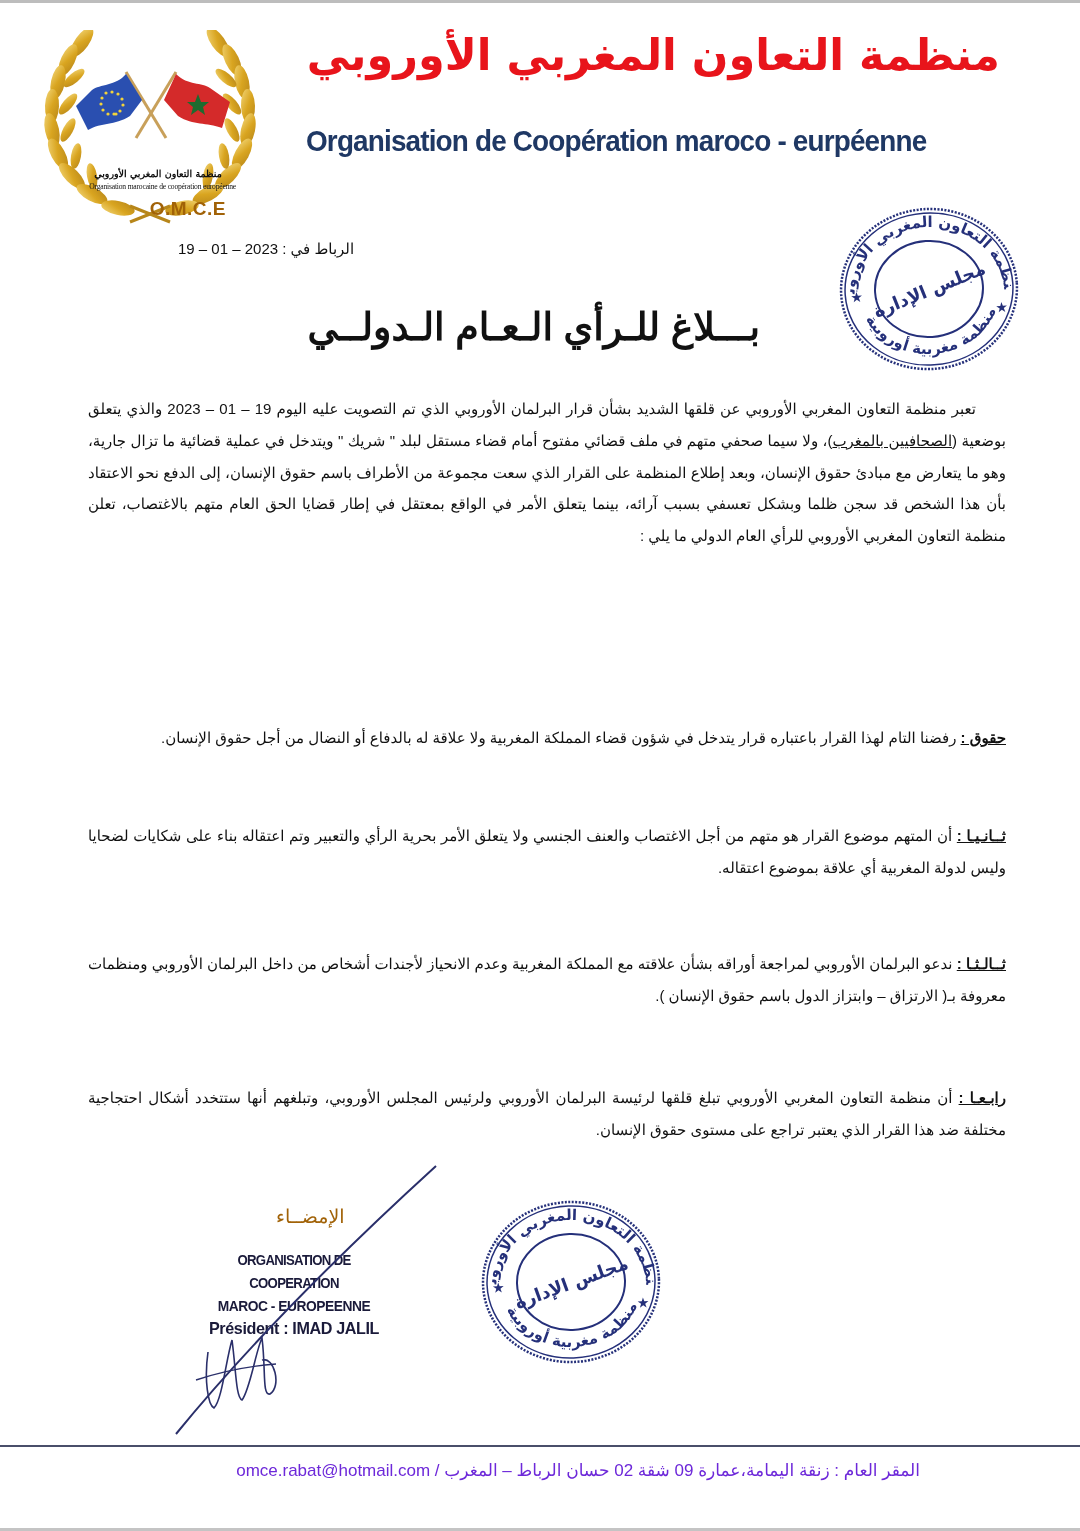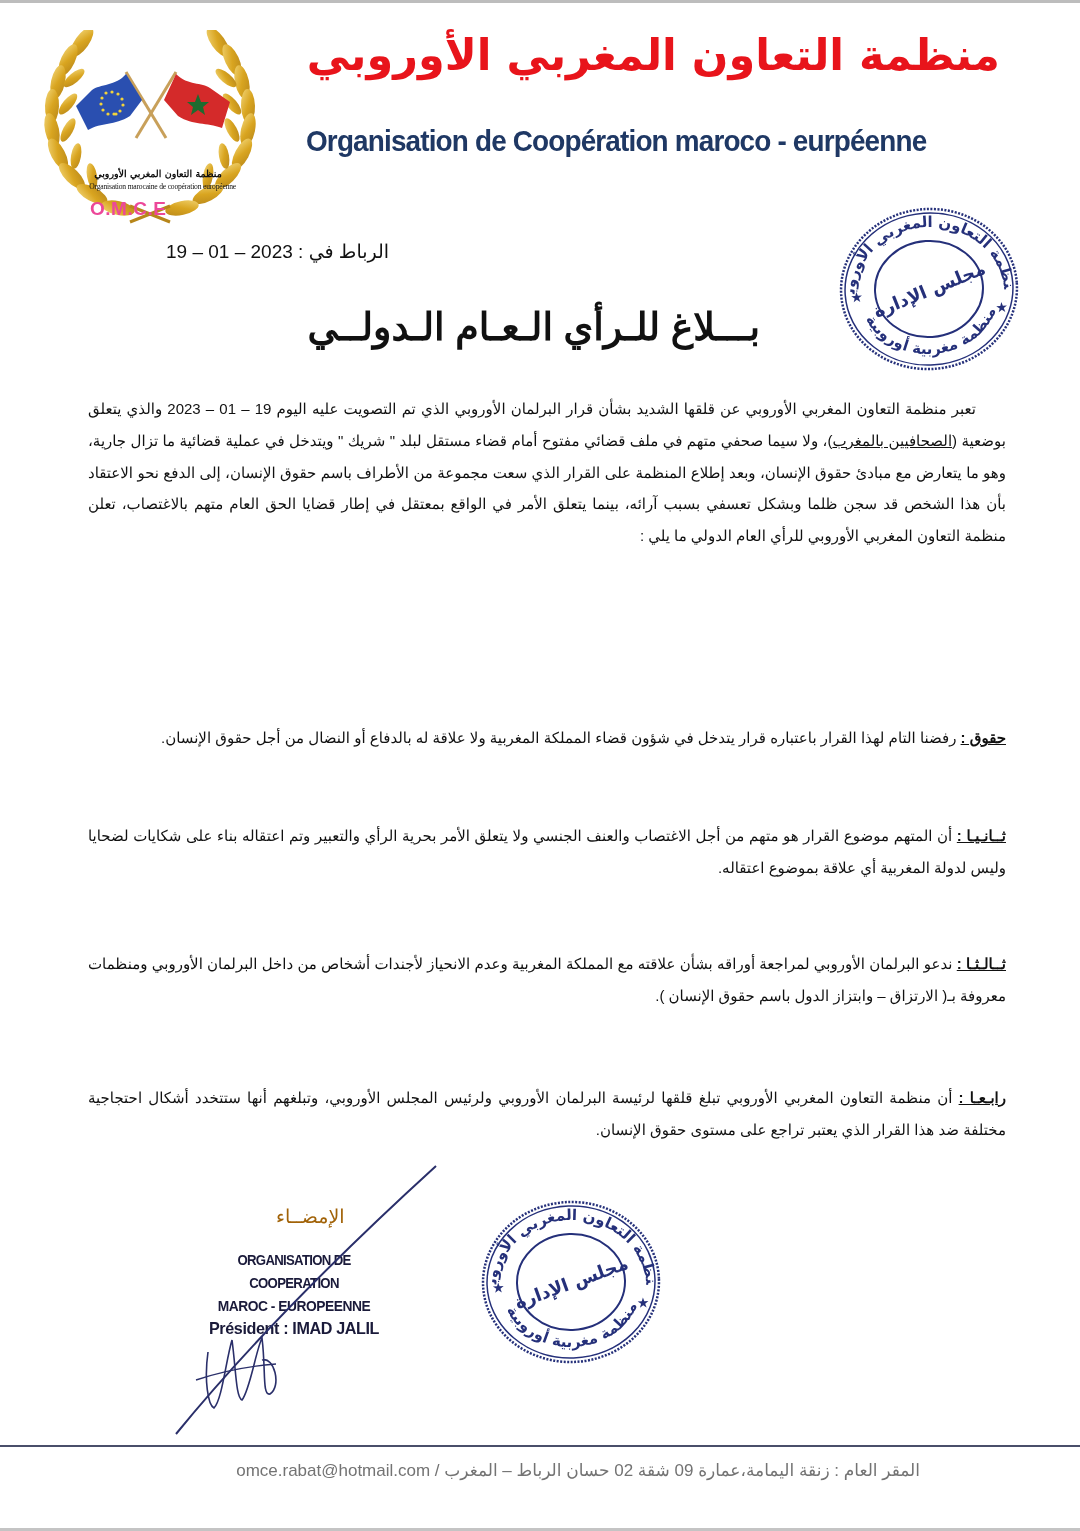--- a/index.html
+++ b/index.html
@@ -10,39 +10,39 @@
   .topbar { position:absolute; left:0; top:0; width:1080px; height:3px; background:#bdbdbd; }
   .bottombar { position:absolute; left:0; bottom:0; width:1080px; height:3px; background:#c4c4c4; }
 
   
   .logo { position:absolute; left:30px; top:30px; width:240px; height:200px; }
   .logo svg { position:absolute; left:0; top:0; }
   .logo-ar { position:absolute; left:62px; top:138px; width:132px; text-align:center; direction:rtl;
     font-family:"DejaVu Serif", serif; font-size:9.5px; font-weight:bold; color:#111; white-space:nowrap; }
   .logo-fr { position:absolute; left:50px; top:152px; width:156px; text-align:right;
     font-family:"Liberation Serif", serif; font-size:7.6px; color:#111; white-space:nowrap; letter-spacing:-0.2px; }
-  .logo-abbr { position:absolute; left:60px; top:168px; width:136px; text-align:left;
-    font-family:"Liberation Sans", sans-serif; font-weight:bold; font-size:19px; color:#ec4899; letter-spacing:0.5px; }
+  .logo-abbr { position:absolute; left:60px; top:168px; width:136px; text-align:right;
+    font-family:"Liberation Sans", sans-serif; font-weight:bold; font-size:19px; color:#a16207; letter-spacing:0.5px; }
 
   
   .title-ar { position:absolute; right:80px; top:30px; direction:rtl; font-family:"DejaVu Sans", sans-serif;
     font-weight:bold; font-size:43px; color:#e8141b; white-space:nowrap; line-height:1.2; }
   .title-fr { position:absolute; left:306px; top:124px; font-family:"Liberation Sans", sans-serif;
     font-weight:bold; font-size:30px; color:#1f3864; white-space:nowrap; letter-spacing:-0.9px; transform:scaleX(0.93); transform-origin:left center; }
 
   
   .stamp { position:absolute; width:186px; height:168px; }
   .stamp-top { left:836px; top:205px; transform:rotate(-4deg); }
   .stamp-bottom { left:478px; top:1198px; transform:rotate(-2deg); }
   .stamp .center-text { position:absolute; left:0; top:0; width:100%; height:100%; display:flex;
     align-items:center; justify-content:center; direction:rtl; font-family:"DejaVu Sans", sans-serif;
     font-weight:bold; font-size:18px; color:#25307a; transform:rotate(-18deg); }
 
   
-  .date-line { position:absolute; left:166px; top:240px; direction:rtl; font-size:19px; color:#111; white-space:nowrap; }
+  .date-line { position:absolute; left:178px; top:240px; direction:rtl; font-size:15px; color:#111; white-space:nowrap; }
 
   
   .doc-heading { position:absolute; left:330px; top:305px; width:430px; text-align:center; direction:rtl;
     font-family:Liberation Sans, sans-serif; font-weight:bold; font-size:38px; color:#111; white-space:nowrap; }
 
   
   .body-text { position:absolute; left:88px; width:918px; direction:rtl; text-align:justify;
     font-family:"Liberation Sans", sans-serif; font-size:15px; line-height:31.8px; color:#111; }
   .p-intro { top:393px; }
   .p1 { top:722px; }
@@ -60,21 +60,21 @@
   .sign-block { position:absolute; left:190px; top:1248px; width:208px; text-align:center;
     font-family:"Liberation Sans", sans-serif; font-weight:bold; color:#1a1a3a; line-height:23px; }
   .sign-block .l1 { font-size:15px; letter-spacing:-0.8px; transform:scaleX(0.88); display:block; }
   .sign-block .l2 { font-size:15px; letter-spacing:-0.5px; display:block; transform:scaleX(0.92); }
   .sign-block .l3 { font-size:17px; letter-spacing:-0.4px; display:block; transform:scaleX(0.95); }
   .signature-svg { position:absolute; left:0; top:0; pointer-events:none; }
 
   
   .footer-line { position:absolute; left:0; top:1445px; width:1080px; height:2px; background:#4a4f6a; }
   .footer { position:absolute; left:150px; top:1458px; width:770px; direction:rtl; text-align:right;
-    font-family:"Liberation Sans", sans-serif; font-size:17px; line-height:26px; color:#737373; white-space:nowrap; }
+    font-family:"Liberation Sans", sans-serif; font-size:17px; line-height:26px; color:#6d28d9; white-space:nowrap; }
 </style>
 </head>
 <body>
 
 <div class="topbar"></div>
 
 <div class="logo">
   <svg width="240" height="200" viewBox="0 0 240 200">
     <defs>
       <linearGradient id="gold" x1="0" y1="0" x2="1" y2="1">

